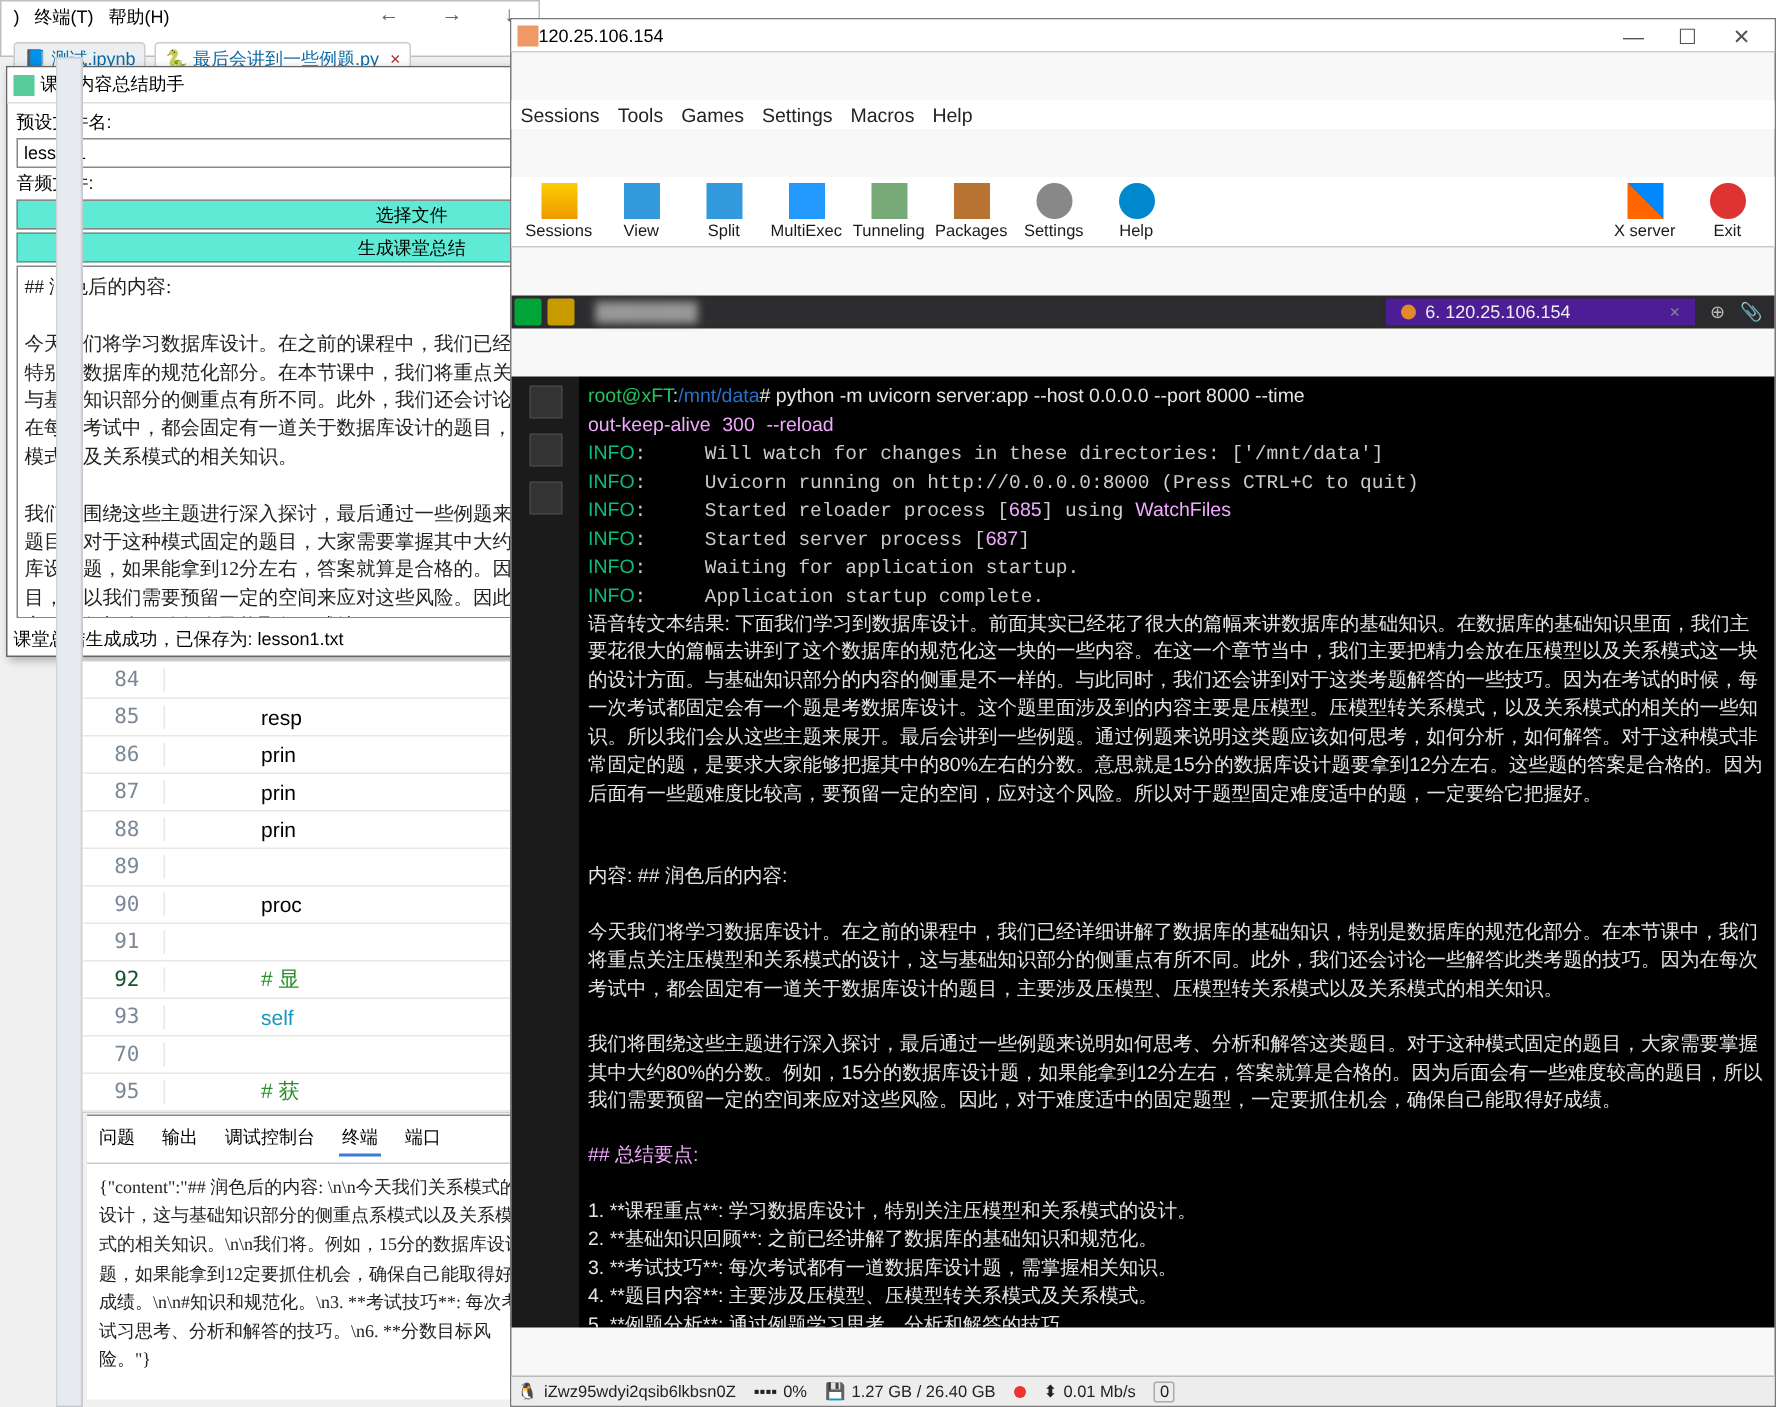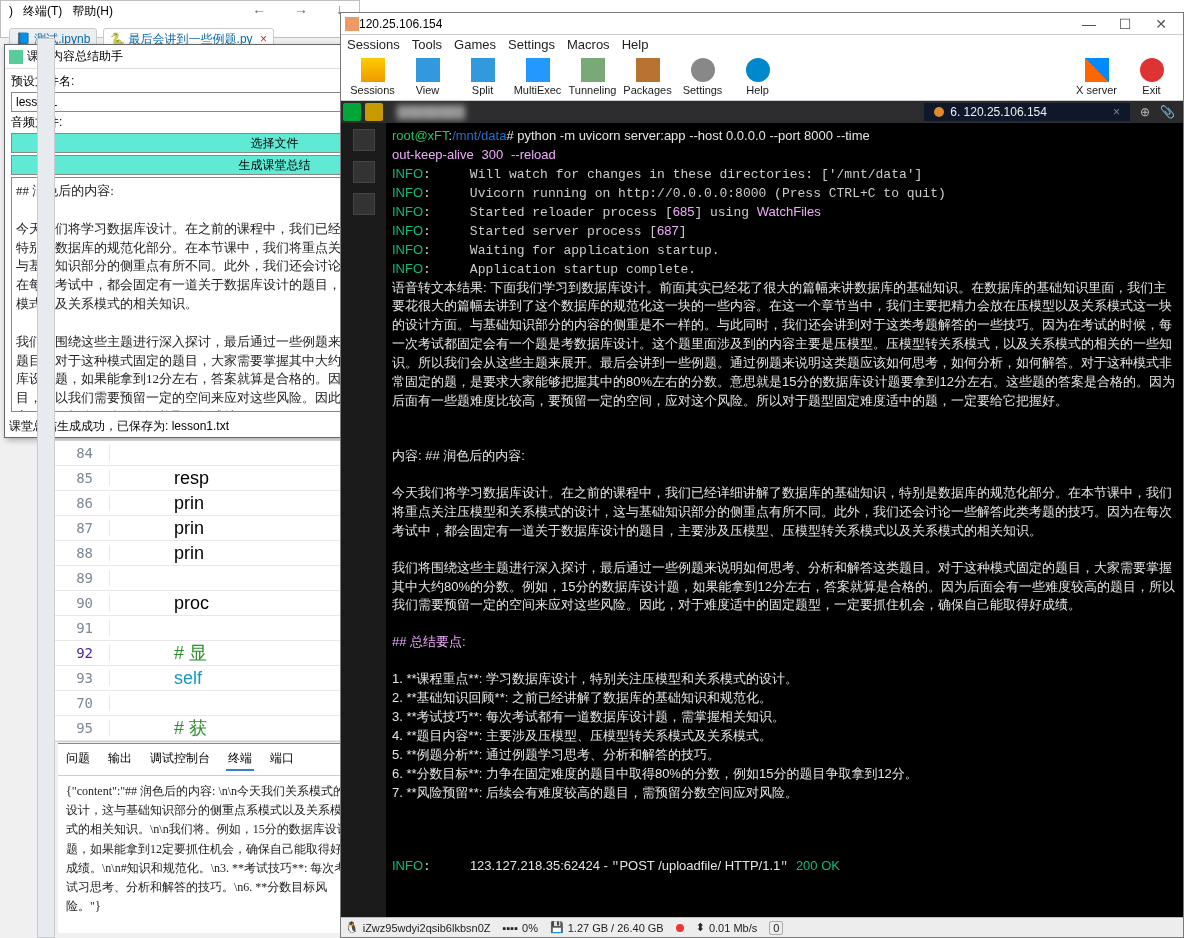--- a/index.html
+++ b/index.html
@@ -27,51 +27,51 @@
 #dialog label { font-size:12px; }
 #dialog input.tx { width:100%; border:1px solid #888; height:20px; padding:0 4px; font-size:12px; }
 #dialog button.full { width:100%; border:1px solid #888; background:#5eead4; height:20px; font-size:12px; }
 #dialog textarea { flex:1; width:100%; border:1px solid #888; resize:none; font-size:13px; padding:4px; line-height:1.45; color:#222; font-family:"Microsoft YaHei"; }
 #dialog .status { font-size:12px; padding:2px 4px; }
 
 
 #coderows { position:absolute; left:54px; top:440px; width:300px; background:#fff; border:1px solid #cfcfcf;}
 #coderows .row { display:flex; border-bottom:1px solid #e8e8e8; height:25px; align-items:center; }
 #coderows .ln { width:55px; text-align:right; padding-right:16px; color:#7b8896; font-family:Consolas,monospace; font-size:14px; border-right:1px solid #e8e8e8;}
-#coderows .code { flex:1; padding-left:64px; font-family:Consolas,monospace; font-size:18px; white-space:pre; }
-#coderows .hl .ln { color:#4c1d95; }
+#coderows .code { flex:1; padding-left:64px; font-family:Consolas,monospace; font-size:14px; white-space:pre; }
+#coderows .hl .ln { color:#14532d; }
 .code .kw { color:#1798c1; }
 .code .cmt{ color:#298e2b; }
 
 
 #console { position:absolute; left:58px; top:743px; width:300px; height:190px; background:#fff; border-top:1px solid #888; font-size:12px; }
 #console .tabs { display:flex; gap:14px; padding:4px 6px; border-bottom:1px solid #ccc; }
 #console .tabs .tb { padding:2px 2px; }
 #console .tabs .tb.active { border-bottom:2px solid #3a7bd5; }
 #console .out { padding:6px 8px; font-family:"Microsoft YaHei"; line-height:1.6; color:#222; }
 
 
 .gray-ruler { position:absolute; background:#e7ebef; border:1px solid #c6cbd0; }
 
 
-#moba { position:absolute; left:340px; top:12px; width:844px; height:926px; background:#f8f8f8; border:1px solid #7a7a7a; display:flex; flex-direction:column; }
+#moba { position:absolute; left:340px; top:12px; width:844px; height:926px; background:#f8f8f8; border:1px solid #7a7a7a; display:flex; flex-direction:column;gap:32px; }
 #moba .titlebar { height:22px; background:#fff; display:flex; align-items:center; padding:0 4px; font-size:12px; border-bottom:1px solid #ccc;}
 #moba .titlebar .ico{width:14px;height:14px;background:#e96;}
 #moba .titlebar .spacer{flex:1;}
 #moba .titlebar .winctl{ width:36px; text-align:center; color:#555; font-size:14px; }
 #moba .menubar { background:#fff; padding:2px 6px; font-size:13px; color:#222; }
 #moba .menubar span { margin-right:12px; }
 #moba .toolbar { background:#fff; display:flex; padding:4px 4px; border-bottom:1px solid #ccc; }
 #moba .tool { width:55px; text-align:center; font-size:11px; color:#1a1a1a; display:flex; flex-direction:column; align-items:center; gap:2px; }
 #moba .tool .ic { width:24px; height:24px; }
 #moba .tool-sp { flex:1; }
 #moba .sessiontabs { background:#2b2b2d; display:flex; align-items:center; height:22px; padding-left:2px; gap:4px; }
 #moba .sessiontabs .smallico { width:18px;height:18px;background:#00a638; border-radius:2px;}
 #moba .sessiontabs .tab { background:#3a3a3c; color:#eee; padding:2px 10px; font-size:12px; display:flex; align-items:center; gap:6px;}
-#moba .sessiontabs .tab.act{ background:#0f172a; }
+#moba .sessiontabs .tab.act{ background:#4c1d95; }
 #moba .sessiontabs .tab .ci { width:10px;height:10px;border-radius:50%;background:#e08a2a;}
 #moba .sessiontabs .add { color:#bbb; padding:0 6px;}
 #moba .sessiontabs .clip{ margin-left:auto; color:#aaa; padding-right:8px;}
 #moba .splitter { display:flex; flex:1; min-height:0; }
 #moba .side { width:45px; background:#1b1b1b; display:flex; flex-direction:column; align-items:center; gap:10px; padding-top:6px;}
 #moba .side .sic{ width:22px;height:22px;background:#333;border:1px solid #444;}
 #moba .term { flex:1; background:#000; color:#ccc; font-family:Consolas,"Courier New",monospace; font-size:13px; line-height:1.38; padding:4px 6px; white-space:pre-wrap; overflow:hidden; position:relative;}
 .term .r{color:#22c55e;} .term .g{color:#0dbc79;} .term .c{color:#f0abfc;} .term .w{color:#e5e5e5;} .term .b{color:#2472c8;}
 #moba .bottompanel { border-top:1px solid #ccc; background:#fff; padding:6px 8px; }
 #moba .bottompanel .opt { display:flex; align-items:center; gap:6px; margin:3px 0; font-size:12.5px; color:#222;}

